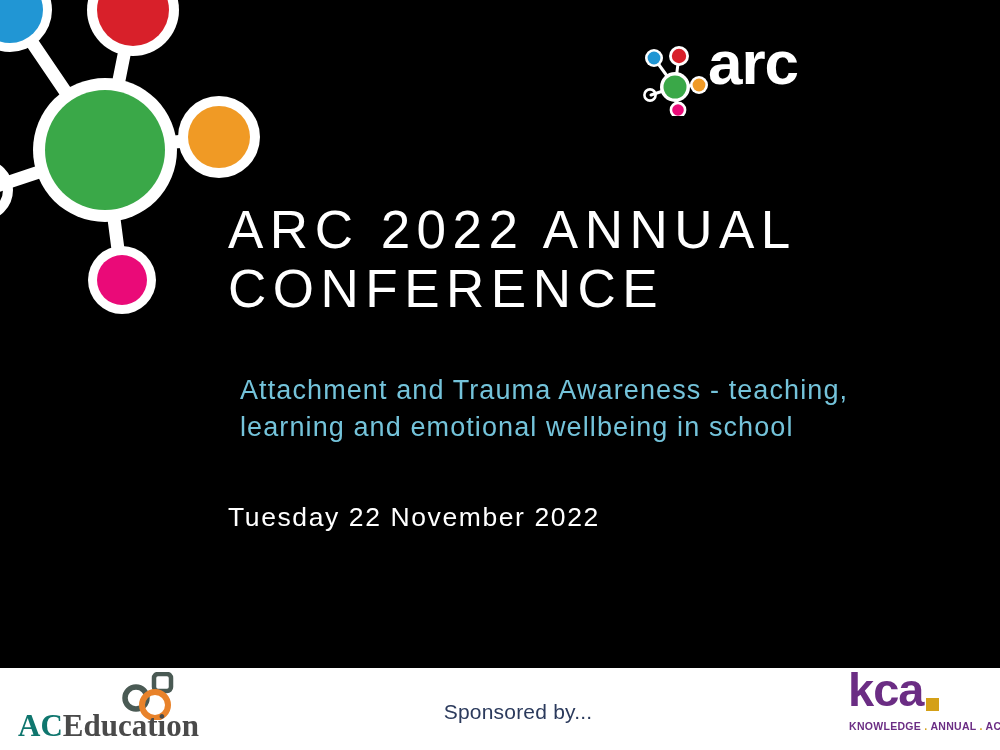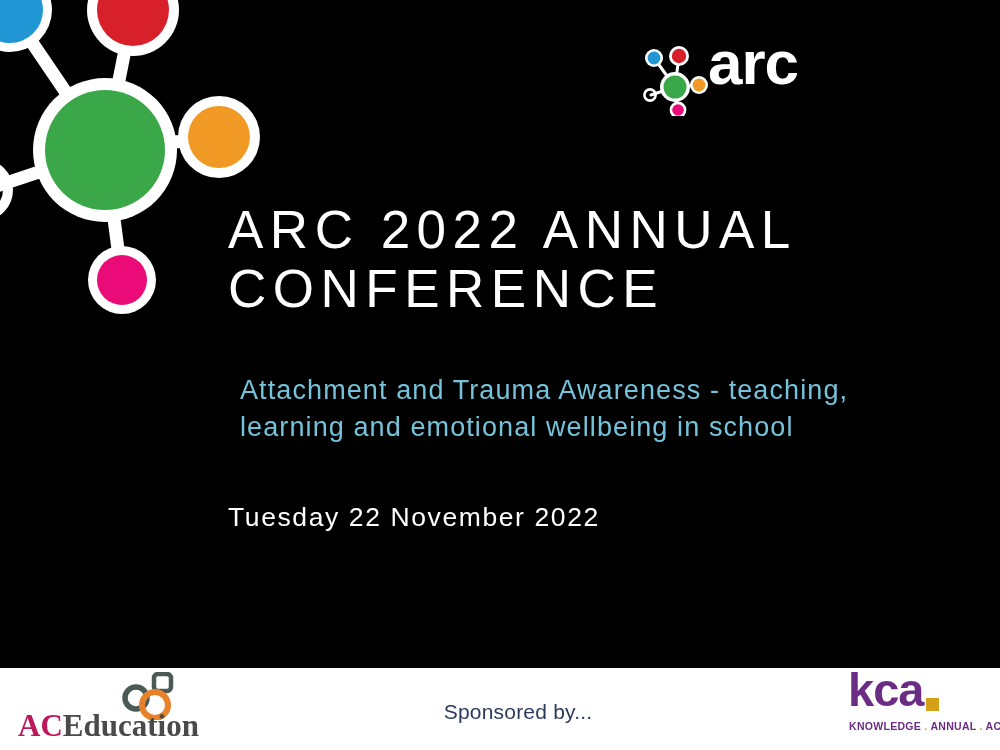--- a/index.html
+++ b/index.html
@@ -137,21 +137,21 @@
   #ace-word {
     position: absolute;
     left: 0px;
     top: 38px;
     font-family: "Liberation Serif", serif;
     font-size: 31px;
     font-weight: bold;
     line-height: 1;
     white-space: nowrap;
   }
-  #ace-word .ac { color: #be185d; }
+  #ace-word .ac { color: #0f766e; }
   #ace-word .edu { color: #4a4a4a; }
   
   #sponsored {
     position: absolute;
     left: 0;
     top: 32px;
     width: 1000px;
     text-align: center;
     font-size: 21px;
     color: #2b3a5c;

